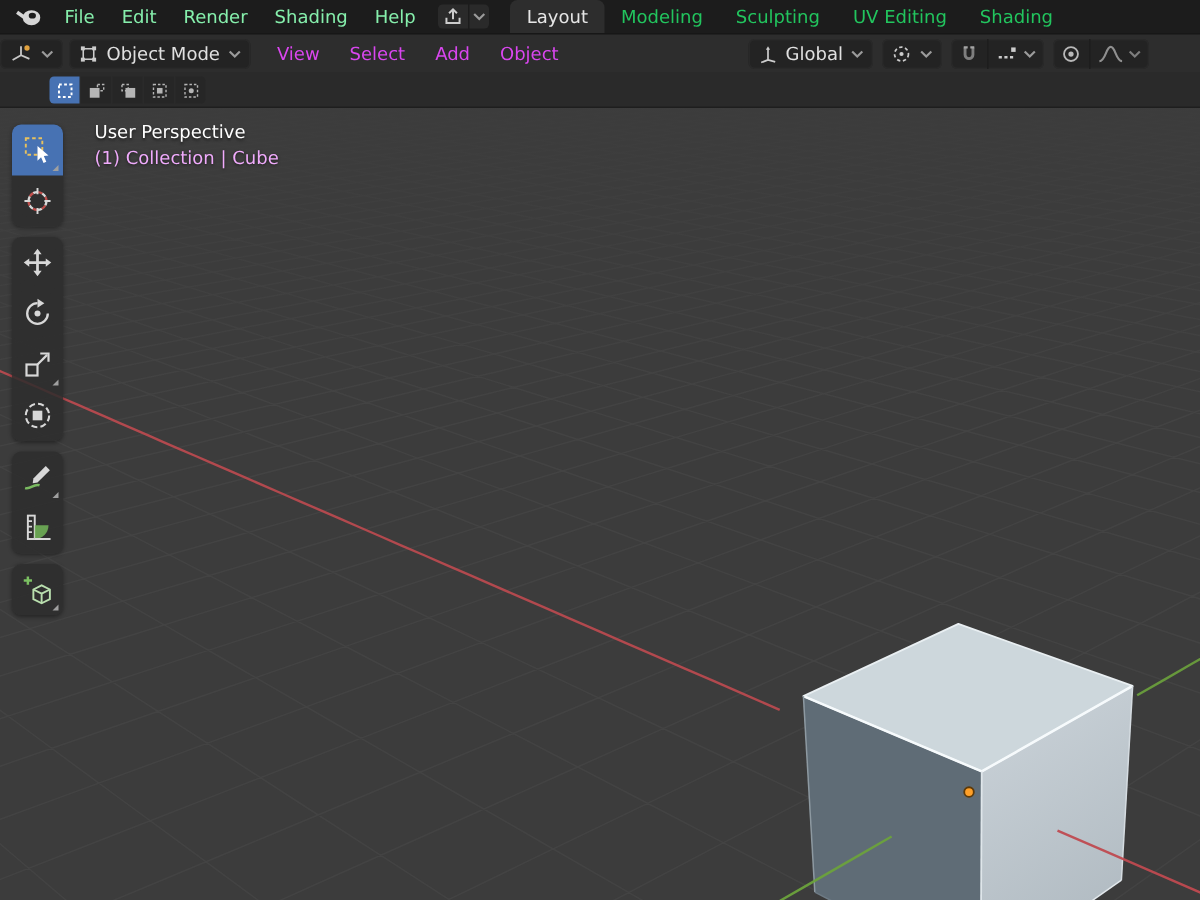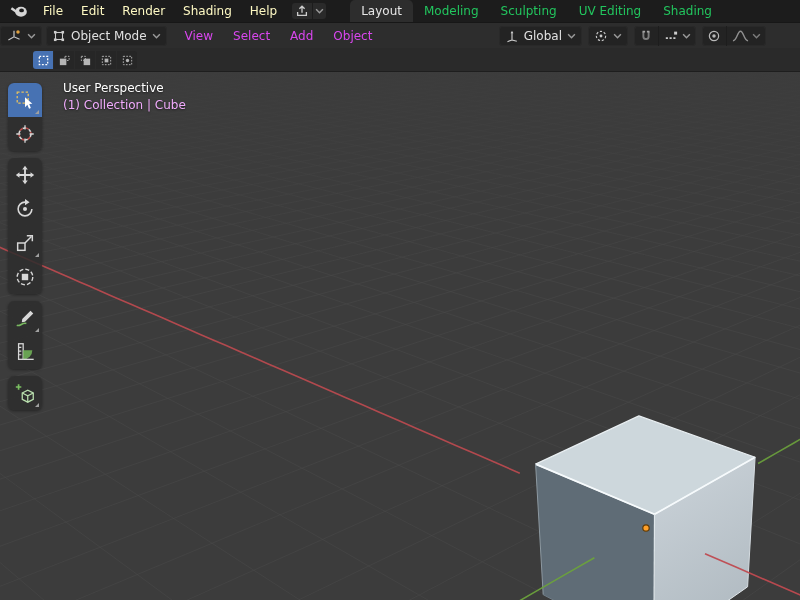--- a/index.html
+++ b/index.html
@@ -2,24 +2,24 @@
 <html style="--accent: #4772b3; --vpbg: #3c3c3c;"><head>
 <meta charset="utf-8">
 <style>
   html,body{margin:0;padding:0;}
   body{width:800px;height:600px;overflow:hidden;background:#1c1c1c;
        font-family:"DejaVu Sans","Liberation Sans",sans-serif;font-size:12px;color:#d4d4d4;position:relative;}
   svg{display:block}
   
   .row1{height:22px;display:flex;align-items:center;background:#1c1c1c;padding-left:8px;}
   .logo{width:22px;height:16px;margin-right:4px;flex:0 0 auto}
-  .menu{padding:0 9px;line-height:22px;color:#fef9c3;white-space:nowrap;text-align:center;}
+  .menu{padding:0 9px;line-height:22px;color:#86efac;white-space:nowrap;text-align:center;}
   .iconbtn{display:flex;align-items:center;justify-content:center;background:#2a2a2a;height:16px;border-radius:3px 0 0 3px;padding:0 3px;margin-left:6px;}
   .iconbtn.chv{border-radius:0 3px 3px 0;margin-left:1px;padding:0 2px;}
-  .tabs{display:flex;margin-left:24px;flex:1;overflow:hidden;height:22px;align-items:center;}
+  .tabs{display:flex;margin-left:14px;flex:1;overflow:hidden;height:22px;align-items:center;}
   .tab{padding:0 11px;line-height:22px;color:#22c55e;white-space:nowrap;border-radius:5px 5px 0 0;}
   .tab.active{background:#2d2d2d;color:#e6e6e6;}
   
   .row2{height:26px;background:#2d2d2d;display:flex;align-items:center;padding:0 34px 0 0;border-top:1px solid #171717;box-sizing:border-box;}
   .btn{display:flex;align-items:center;gap:5px;background:#232323;border-radius:4px;padding:0 6px;height:20px;box-shadow:inset 0 0 0 1px #3a3a3a40;}
   .btn .lbl{color:#e0e0e0;}
   .hmenu{padding:0 10px;line-height:26px;color:#d946ef;white-space:nowrap;}
   .rgt{margin-left:auto;display:flex;align-items:center;gap:6px;}
   .joined{display:flex;align-items:center;background:#232323;border-radius:4px;height:20px;box-shadow:inset 0 0 0 1px #3a3a3a40;}
   .joined>span{display:flex;align-items:center;gap:3px;padding:0 5px;height:100%;}

